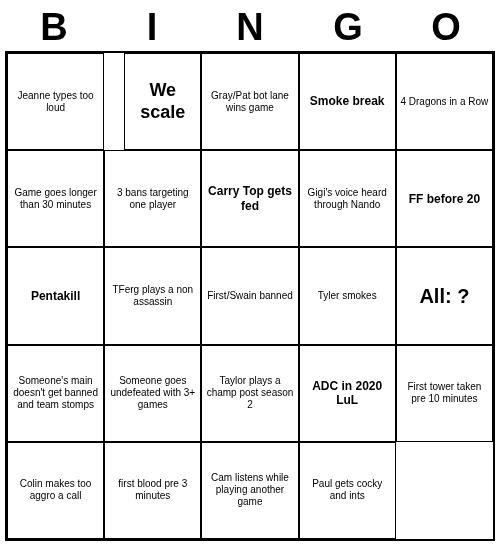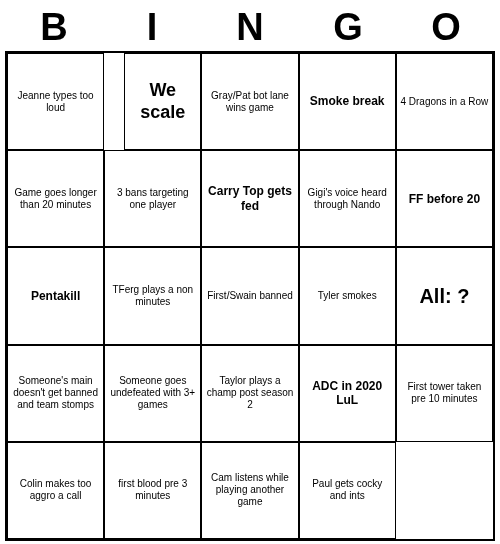--- a/index.html
+++ b/index.html
@@ -70,27 +70,27 @@
   <span class="bingo-letter">G</span>
   <span class="bingo-letter">O</span>
 </div>
 
 <div class="bingo-grid" id="bingo-grid">
 <div class="bingo-cell">Jeanne types too loud</div>
     <div class="bingo-cell large-text">We scale</div>
     <div class="bingo-cell">Gray/Pat bot lane wins game</div>
     <div class="bingo-cell medium-text">Smoke break</div>
     <div class="bingo-cell">4 Dragons in a Row</div>
-    <div class="bingo-cell">Game goes longer than 20 minutes</div>
+    <div class="bingo-cell">Game goes longer than 30 minutes</div>
     <div class="bingo-cell">3 bans targeting one player</div>
     <div class="bingo-cell medium-text">Carry Top gets fed</div>
     <div class="bingo-cell">Gigi's voice heard through Nando</div>
     <div class="bingo-cell medium-text">FF before 20</div>
     <div class="bingo-cell medium-text">Pentakill</div>
-    <div class="bingo-cell">TFerg plays a non minutes</div>
+    <div class="bingo-cell">TFerg plays a non assassin</div>
     <div class="bingo-cell">First/Swain banned</div>
     <div class="bingo-cell">Tyler smokes</div>
     <div class="bingo-cell xlarge-text">All: ?</div>
     <div class="bingo-cell">Someone's main doesn't get banned and team stomps</div>
     <div class="bingo-cell">Someone goes undefeated with 3+ games</div>
     <div class="bingo-cell">Taylor plays a champ post season 2</div>
     <div class="bingo-cell medium-text">ADC in 2020 LuL</div>
     <div class="bingo-cell">First tower taken pre 10 minutes</div>
     <div class="bingo-cell">Colin makes too aggro a call</div>
     <div class="bingo-cell">first blood pre 3 minutes</div>

